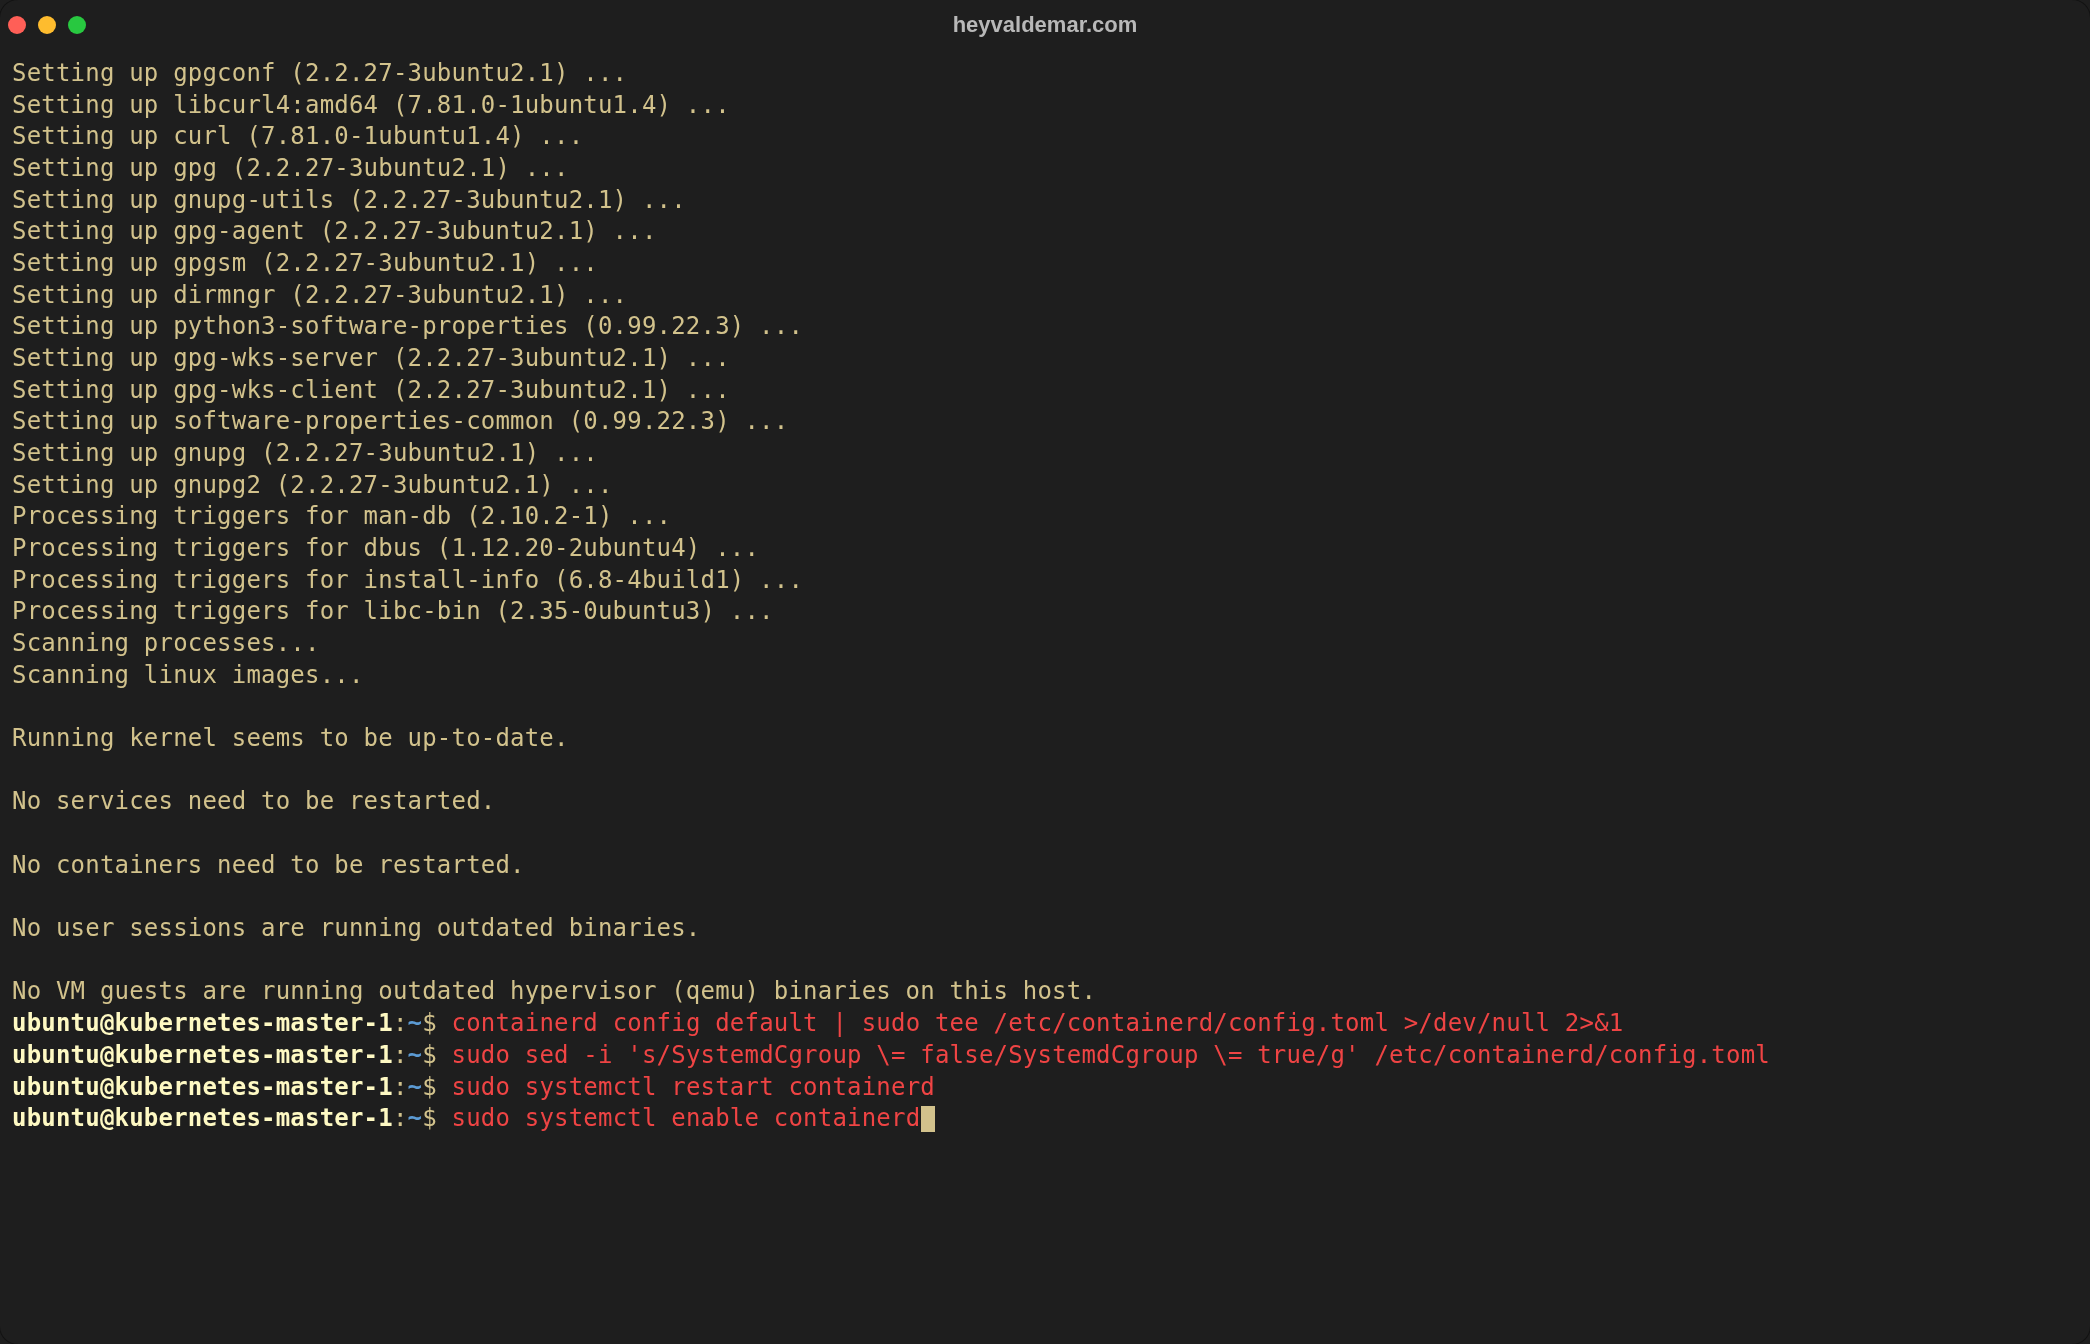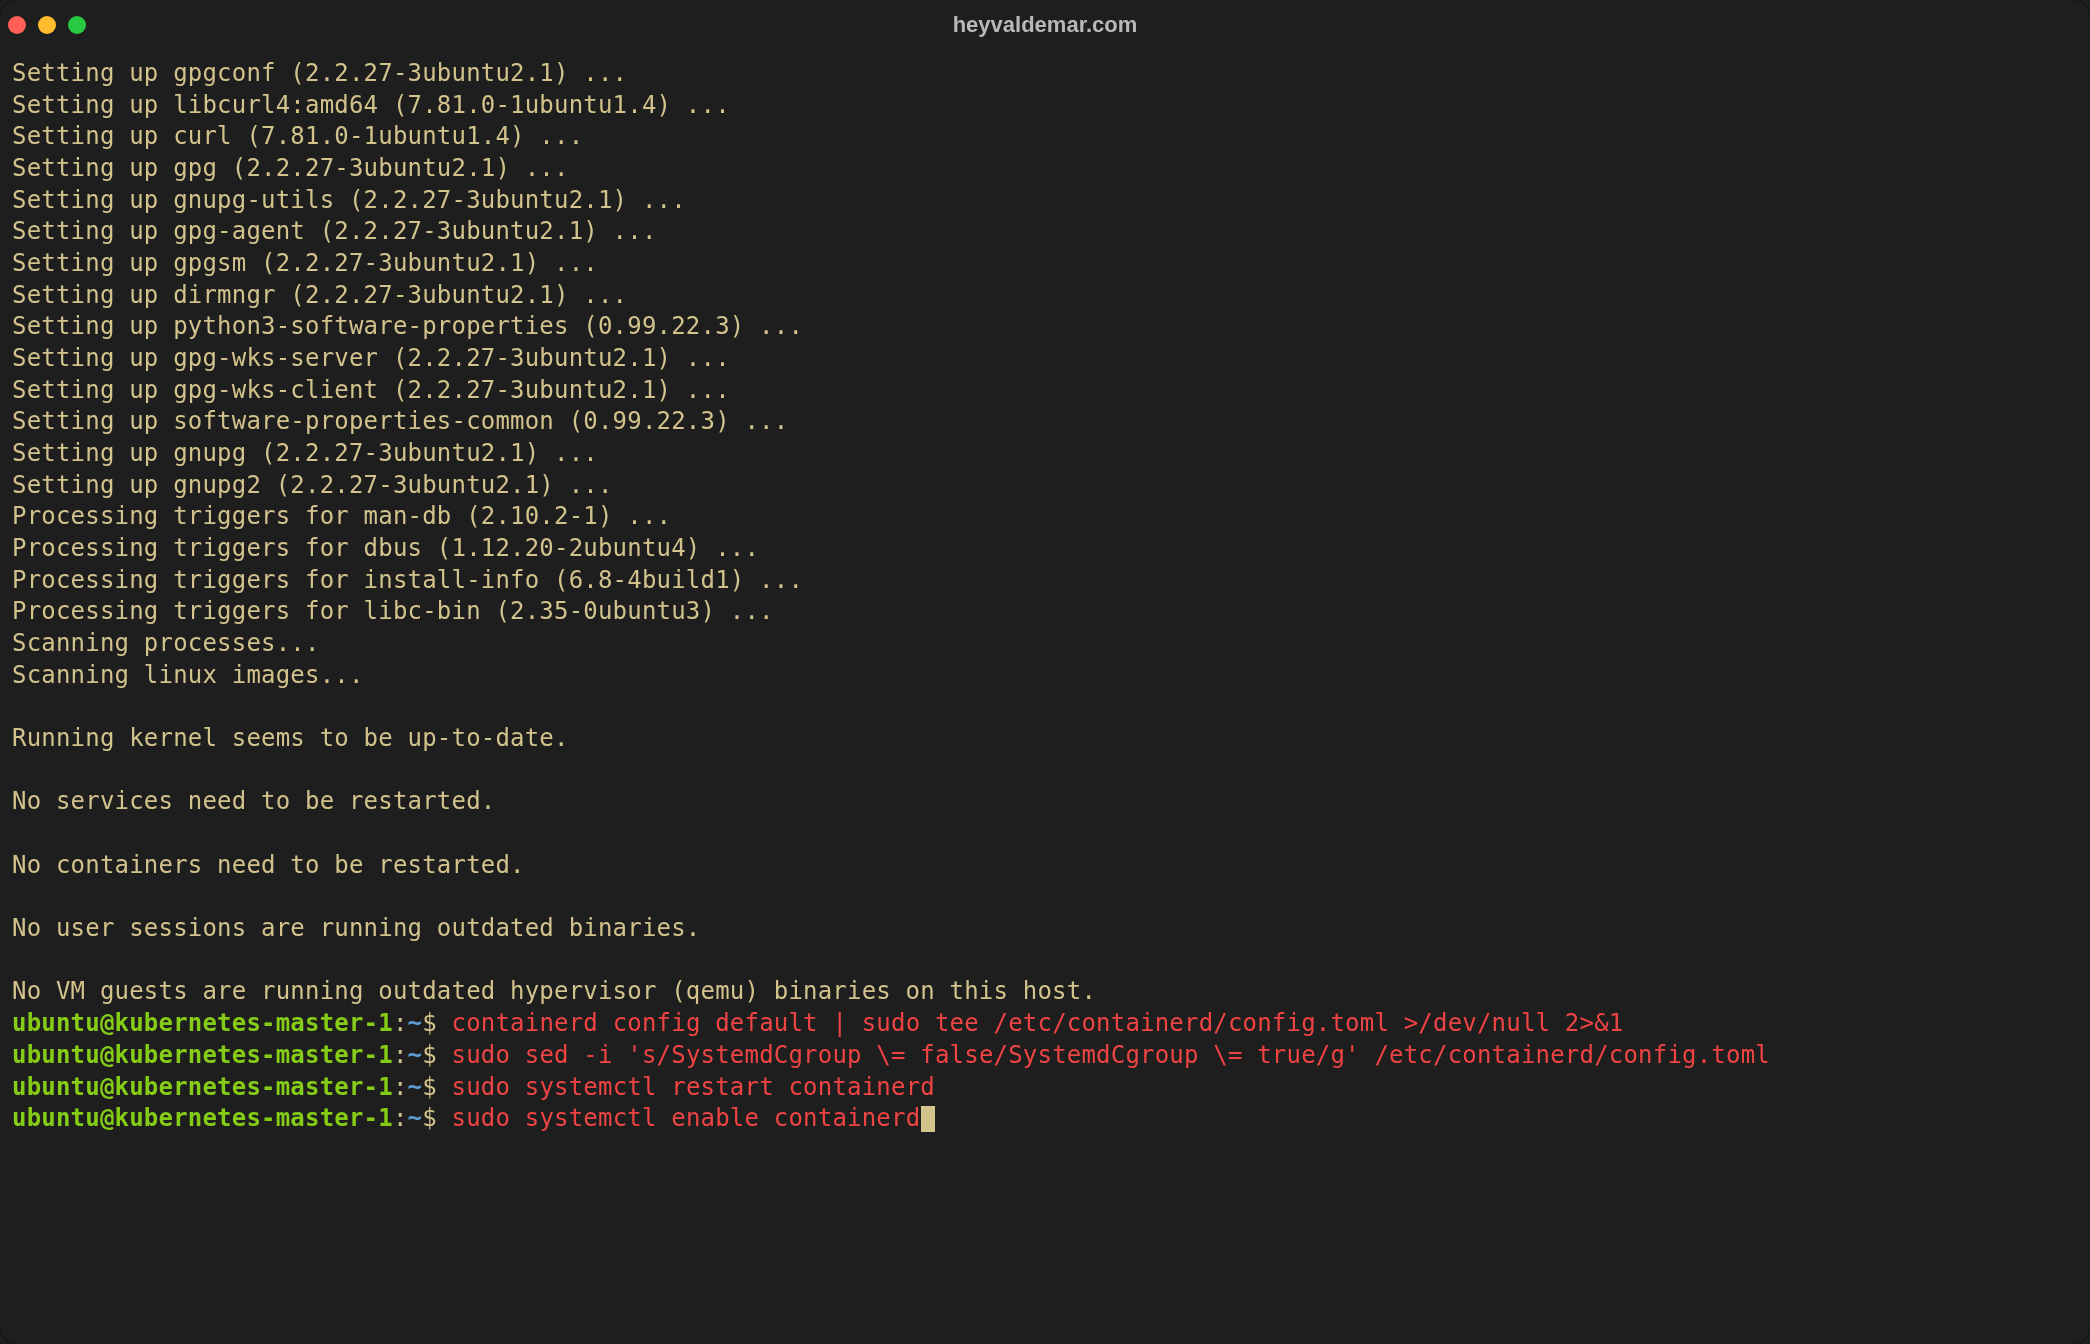--- a/index.html
+++ b/index.html
@@ -51,21 +51,21 @@
   }
   .terminal {
     padding: 8px 12px 12px 12px;
     color: #d2c28c;
     line-height: 1.32;
     white-space: pre-wrap;
     word-break: break-all;
     letter-spacing: 0.2px;
     font-weight: 500;
   }
-  .prompt-user { color: #84cc16; font-weight: 700; }
+  .prompt-user { color: #fef9c3; font-weight: 700; }
   .prompt-path { color: #5c9bd4; font-weight: 700; }
   .prompt-dollar { color: #d2c28c; }
   .cmd { color: #ef4444; }
   .cursor {
     display: inline-block;
     width: 14px;
     height: 26px;
     background: #d2c28c;
     vertical-align: text-bottom;
     margin-left: 1px;

